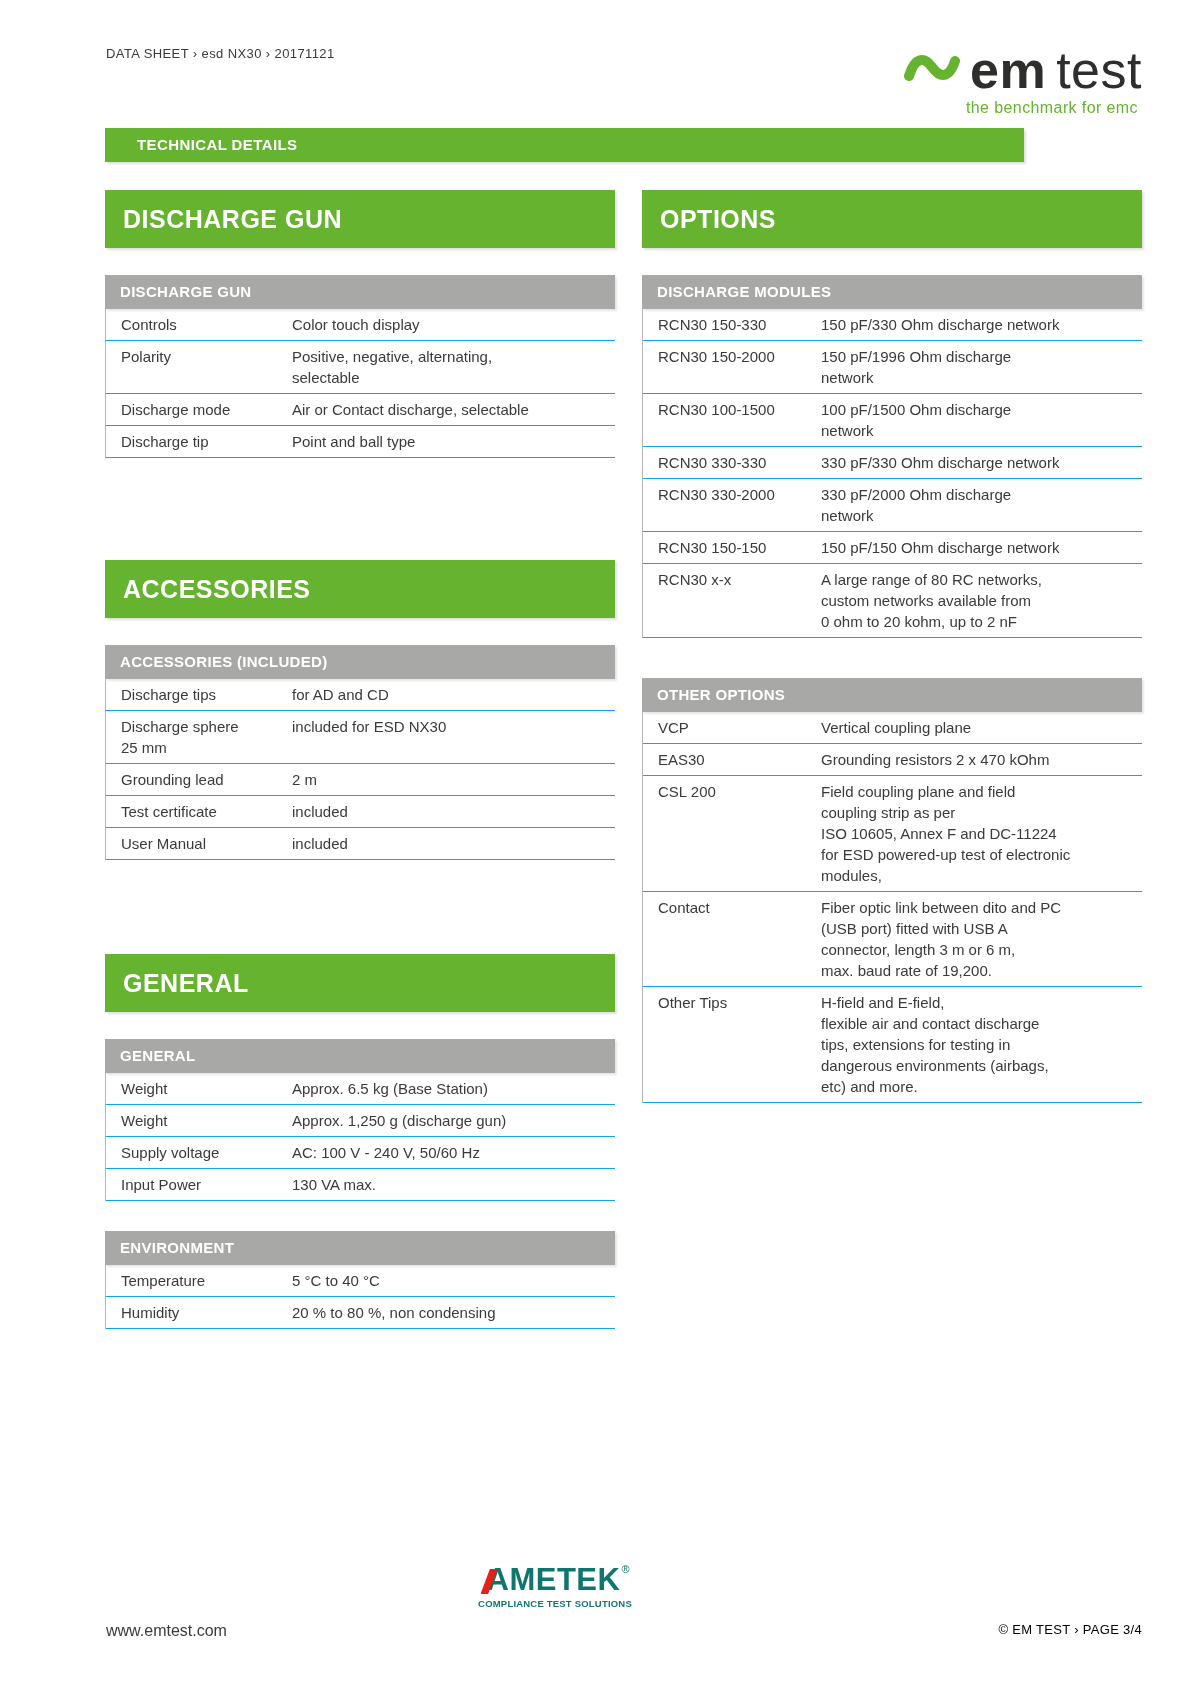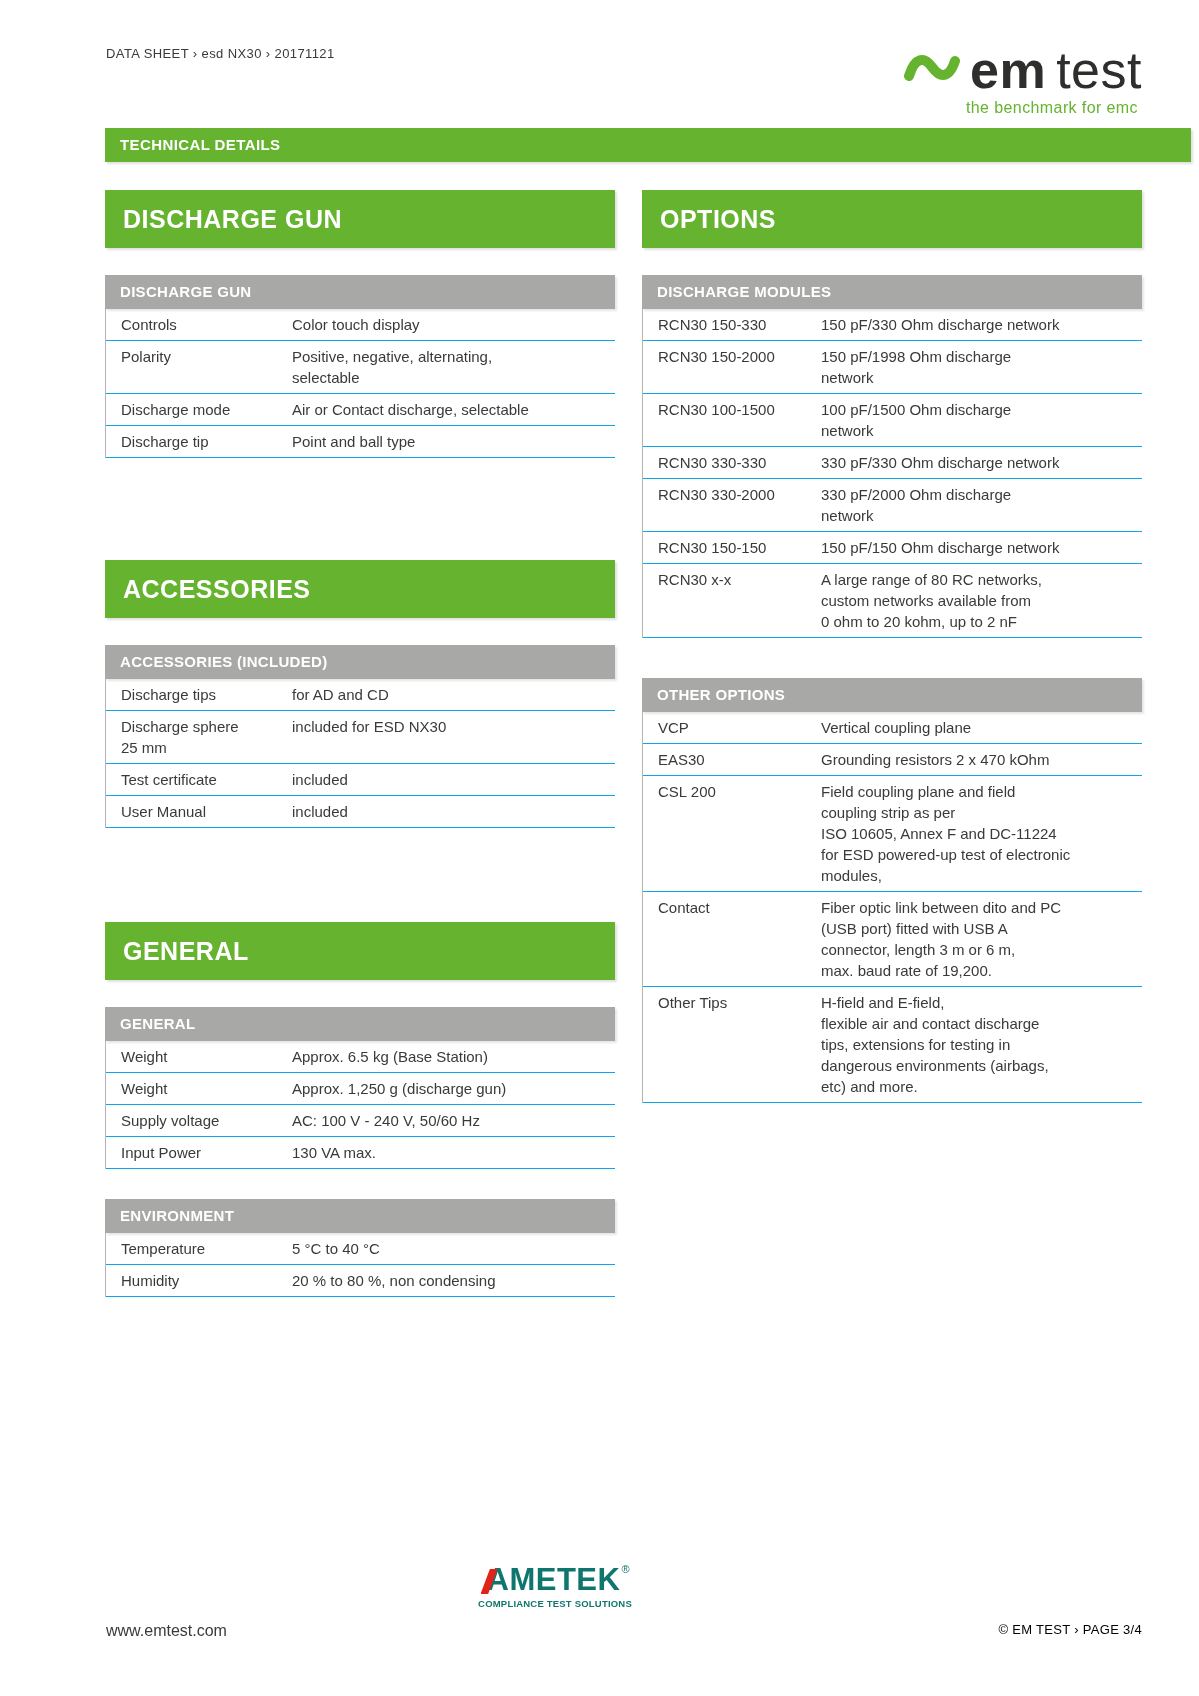--- a/index.html
+++ b/index.html
@@ -22,24 +22,24 @@
   .logo { position: absolute; right: 57px; top: 44px; text-align: right; }
   .logo-row { display: flex; align-items: center; justify-content: flex-end; }
   .wave { margin-right: 9px; margin-bottom: 4px; }
   .wave svg { display: block; }
   .brand { font-size: 52px; line-height: 1; color: #2e2e2d; letter-spacing: 0.5px; }
   .brand-em { font-weight: bold; }
   .brand-test { font-weight: normal; margin-left: 10px; }
   .tagline { margin-top: 3px; font-size: 16px; color: #65b32e; letter-spacing: 0.4px; padding-right: 4px; }
 
   .tech-bar {
-    position: absolute; left: 105px; top: 128px; width: 1086px; height: 34px;
+    position: absolute; left: 105px; top: 128px; width: 919px; height: 34px;
     background: #65b32e; color: #fff;
     font-size: 15px; font-weight: bold; line-height: 34px;
-    padding-left: 15px; letter-spacing: 0.4px;
+    padding-left: 32px; letter-spacing: 0.4px;
     box-shadow: 2px 2px 2px rgba(0,0,0,0.12);
   }
 
   
   .col { position: absolute; top: 190px; }
   .col-left  { left: 105px; width: 510px; }
   .col-right { left: 642px; width: 500px; }
 
   .section-heading {
     height: 58px; background: #65b32e; color: #ffffff;
@@ -143,20 +143,24 @@
           <div class="trow">
             <div class="tlabel">Discharge tips</div>
             <div class="tvalue">for AD and CD</div>
           </div>
           <div class="trow">
             <div class="tlabel">Discharge sphere
 25 mm</div>
             <div class="tvalue">included for ESD NX30</div>
           </div>
           <div class="trow">
+            <div class="tlabel">Grounding lead</div>
+            <div class="tvalue">2 m</div>
+          </div>
+          <div class="trow">
             <div class="tlabel">Test certificate</div>
             <div class="tvalue">included</div>
           </div>
           <div class="trow">
             <div class="tlabel">User Manual</div>
             <div class="tvalue">included</div>
           </div>
         </div>
     </div>
 
@@ -204,21 +208,21 @@
     <div class="section-heading">OPTIONS</div>
     <div class="spec-table">
       <div class="table-title">DISCHARGE MODULES</div>
       <div class="table-rows">
           <div class="trow">
             <div class="tlabel">RCN30 150-330</div>
             <div class="tvalue">150 pF/330 Ohm discharge network</div>
           </div>
           <div class="trow">
             <div class="tlabel">RCN30 150-2000</div>
-            <div class="tvalue">150 pF/1998 Ohm discharge
+            <div class="tvalue">150 pF/1996 Ohm discharge
 network</div>
           </div>
           <div class="trow">
             <div class="tlabel">RCN30 100-1500</div>
             <div class="tvalue">100 pF/1500 Ohm discharge
 network</div>
           </div>
           <div class="trow">
             <div class="tlabel">RCN30 330-330</div>
             <div class="tvalue">330 pF/330 Ohm discharge network</div>

